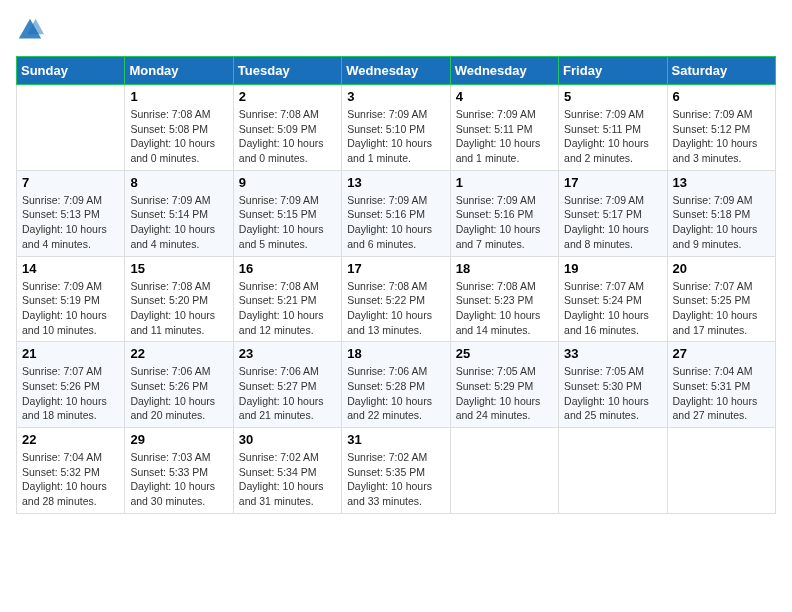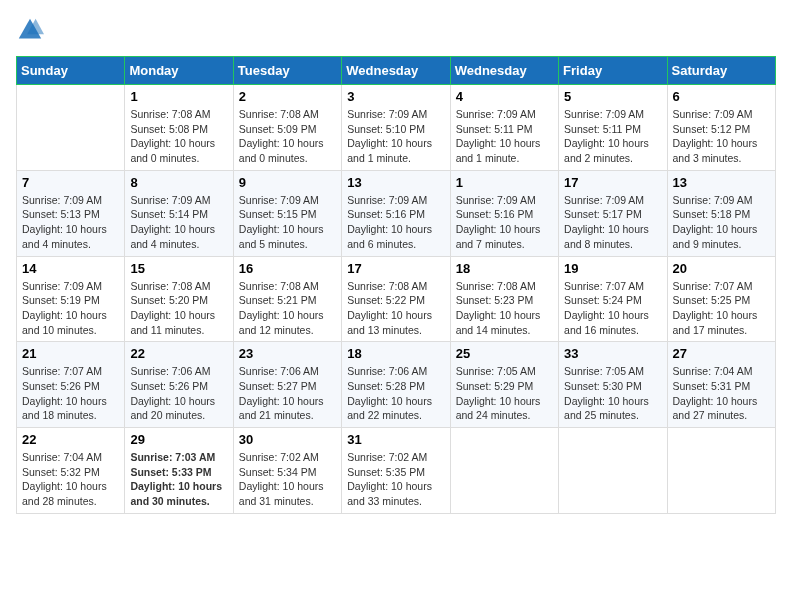--- a/index.html
+++ b/index.html
@@ -318,21 +318,21 @@
       <tr>
         <td>
           <span class="day-num">22</span>
           <div class="day-info" style="white-space: pre-line;">Sunrise: 7:04 AM
 Sunset: 5:32 PM
 Daylight: 10 hours
 and 28 minutes.</div>
         </td>
         <td>
           <span class="day-num">29</span>
-          <div class="day-info" style="white-space: pre-line; font-weight: bold;">Sunrise: 7:03 AM
+          <div class="day-info" style="white-space: pre-line;">Sunrise: 7:03 AM
 Sunset: 5:33 PM
 Daylight: 10 hours
 and 30 minutes.</div>
         </td>
         <td>
           <span class="day-num">30</span>
           <div class="day-info" style="white-space: pre-line;">Sunrise: 7:02 AM
 Sunset: 5:34 PM
 Daylight: 10 hours
 and 31 minutes.</div>

